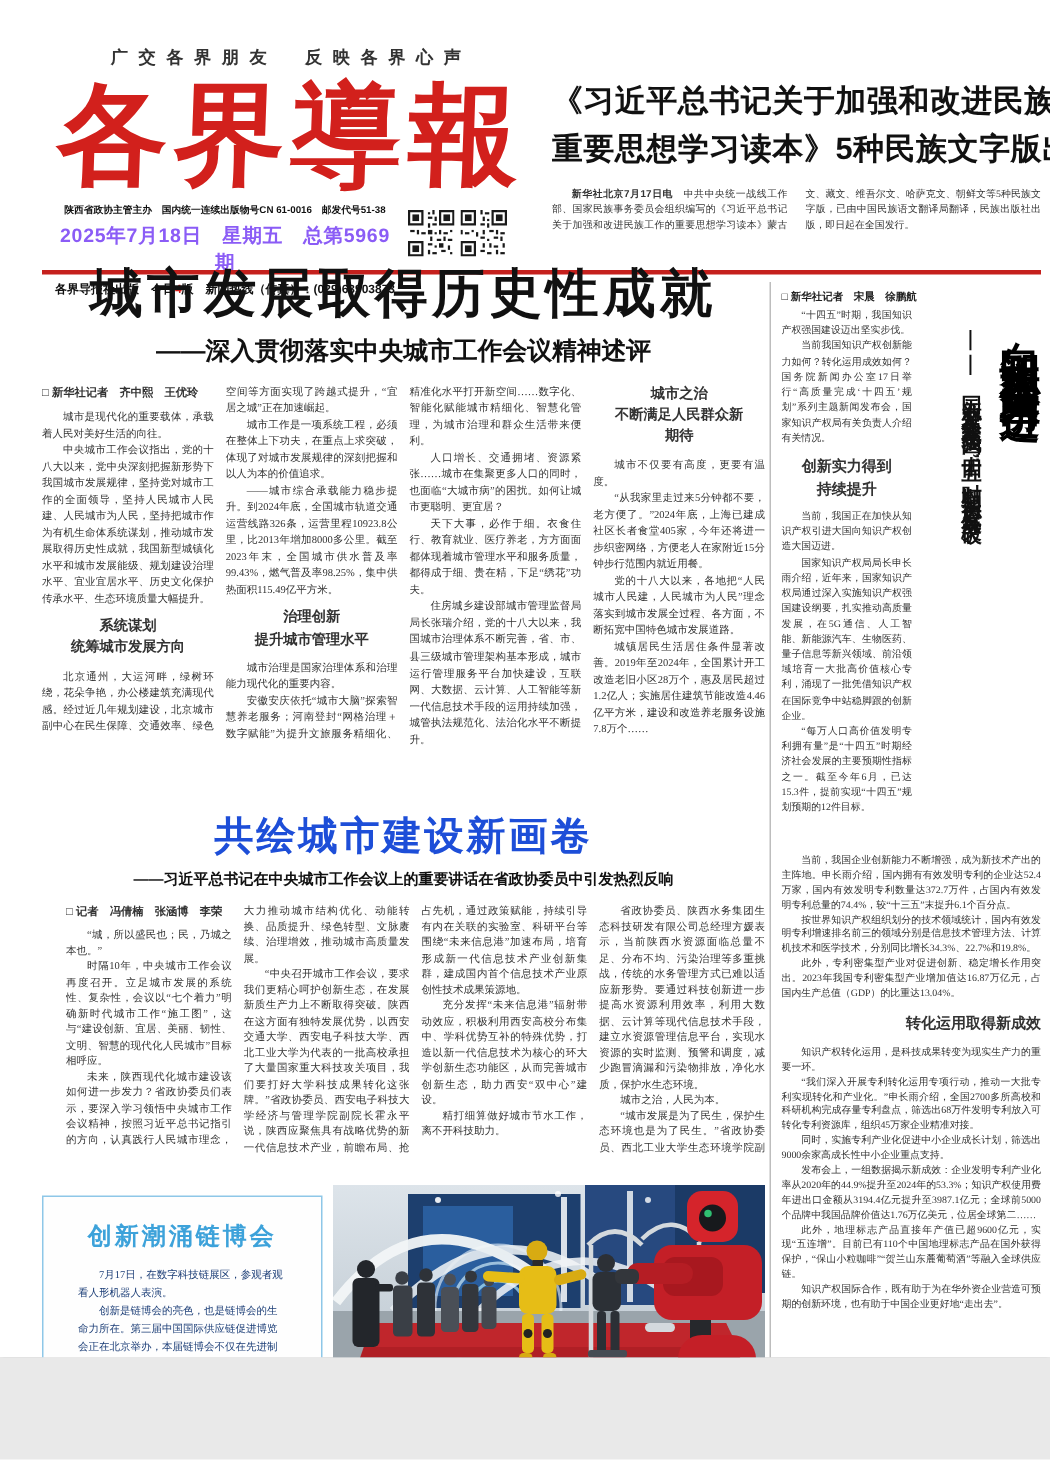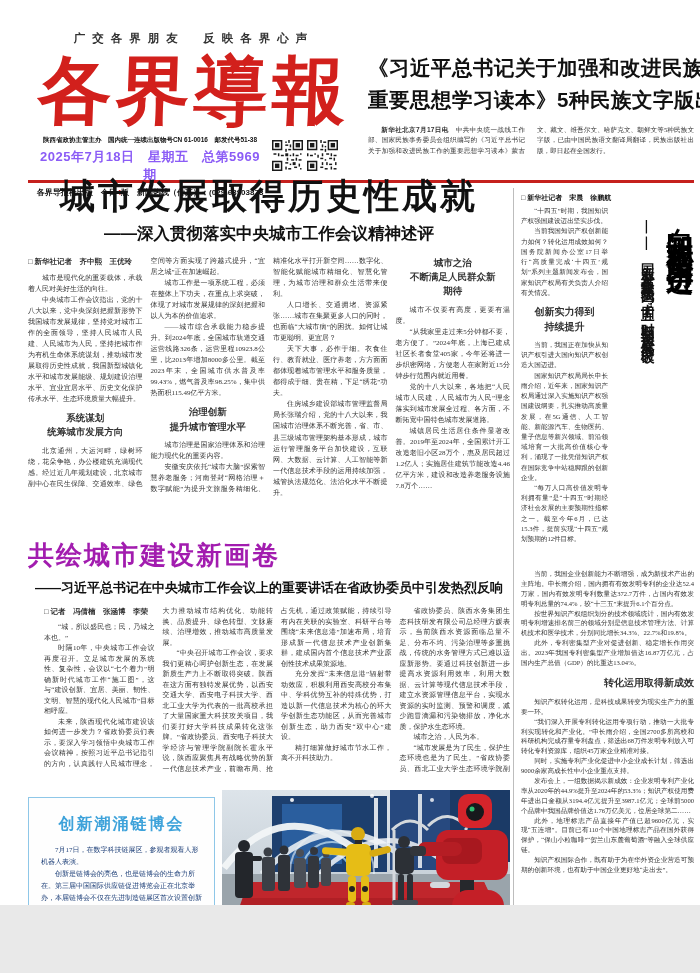--- a/index.html
+++ b/index.html
@@ -38,23 +38,23 @@
   
   .a1{position:absolute;left:28px;top:174px;width:482px;}
   .a1-head{font-family:"Liberation Sans",sans-serif;font-size:35px;font-weight:900;
           text-align:center;letter-spacing:3px;color:#111;margin:0;line-height:1.25;}
   .a1-sub{font-family:"Liberation Sans",sans-serif;font-size:16.5px;font-weight:bold;
           text-align:center;margin:5px 0 0;color:#111;}
   .a1-cols{margin-top:11px;height:258px;column-count:4;column-gap:8px;font-size:7px;
           line-height:1.58;text-align:justify;overflow:hidden;color:#333;}
   
   .a2{position:absolute;left:28px;top:542px;width:482px;}
-  .a2-head{font-family:Liberation Mono, monospace;font-size:26px;font-weight:900;
-          letter-spacing:2px;color:#a21caf;margin:0;line-height:1.2;}
-  .a2-sub{font-family:"Liberation Sans",sans-serif;font-size:13px;font-weight:bold;
+  .a2-head{font-family:Liberation Serif, serif;font-size:26px;font-weight:900;
+          text-align:center;letter-spacing:2px;color:#1d4ed8;margin:0;line-height:1.2;}
+  .a2-sub{font-family:"Liberation Sans",sans-serif;font-size:10px;font-weight:bold;
           text-align:center;margin:6px 4px 0;color:#111;}
   .a2-cols{margin-top:9px;height:170px;column-count:4;column-gap:8px;font-size:7px;
           line-height:1.5;text-align:justify;overflow:hidden;color:#333;margin-left:16px;}
   
   .rc{position:absolute;left:513px;top:188px;width:181px;height:763px;
           border-left:1px solid #bdbdbd;padding:2px 0 0 7px;box-sizing:border-box;
           display:flex;flex-direction:column;}
   .rc-byline{font-family:"Liberation Sans",sans-serif;font-size:7px;font-weight:bold;
           margin:3px 0 3px;}
   .rc-top{display:flex;height:358px;flex:none;}
@@ -67,21 +67,21 @@
   .v-head{writing-mode:vertical-rl;font-family:"Liberation Sans",sans-serif;font-size:27px;
           font-weight:900;letter-spacing:4px;line-height:1.1;height:358px;color:#000;}
   .rc-rest{flex:1;overflow:hidden;margin-top:5px;font-size:6.6px;line-height:1.5;
           text-align:justify;color:#333;}
   .rc-rest .np-h{font-size:10px;margin:7px 0;text-align:right;}
   .rc-end{flex:none;text-align:right;font-weight:bold;font-size:7px;padding:4px 2px 3px;}
   .rc-footer{flex:none;background:#c4b5fd;text-align:center;font-size:7.5px;padding:6px 0;
           font-family:"Liberation Sans",sans-serif;color:#444;letter-spacing:1px;margin:3px 0 4px;}
   
   .expo{position:absolute;left:28px;top:797px;width:187px;height:153px;border:1.5px solid #8ec7e8;
-          box-sizing:border-box;padding:8px 12px 5px;background:#fefefe;}
+          box-sizing:border-box;padding:8px 23px 5px;background:#fefefe;}
   .expo-title{text-align:center;color:#3da2da;font-family:"Liberation Sans",sans-serif;
           font-size:16px;font-weight:bold;letter-spacing:2px;margin:8px 0 9px;}
   .expo-body p{font-size:7px;line-height:1.72;color:#1c3e77;text-indent:2em;margin:0;
           }
   .expo-credit{text-align:right;font-size:7px;font-weight:bold;color:#1c3e77;
           margin-top:5px;padding-right:2px;font-style:italic;}
   
   .photo{position:absolute;left:222px;top:790px;width:288px;height:156px;overflow:hidden;}
   .photo svg{display:block;}
 </style>

